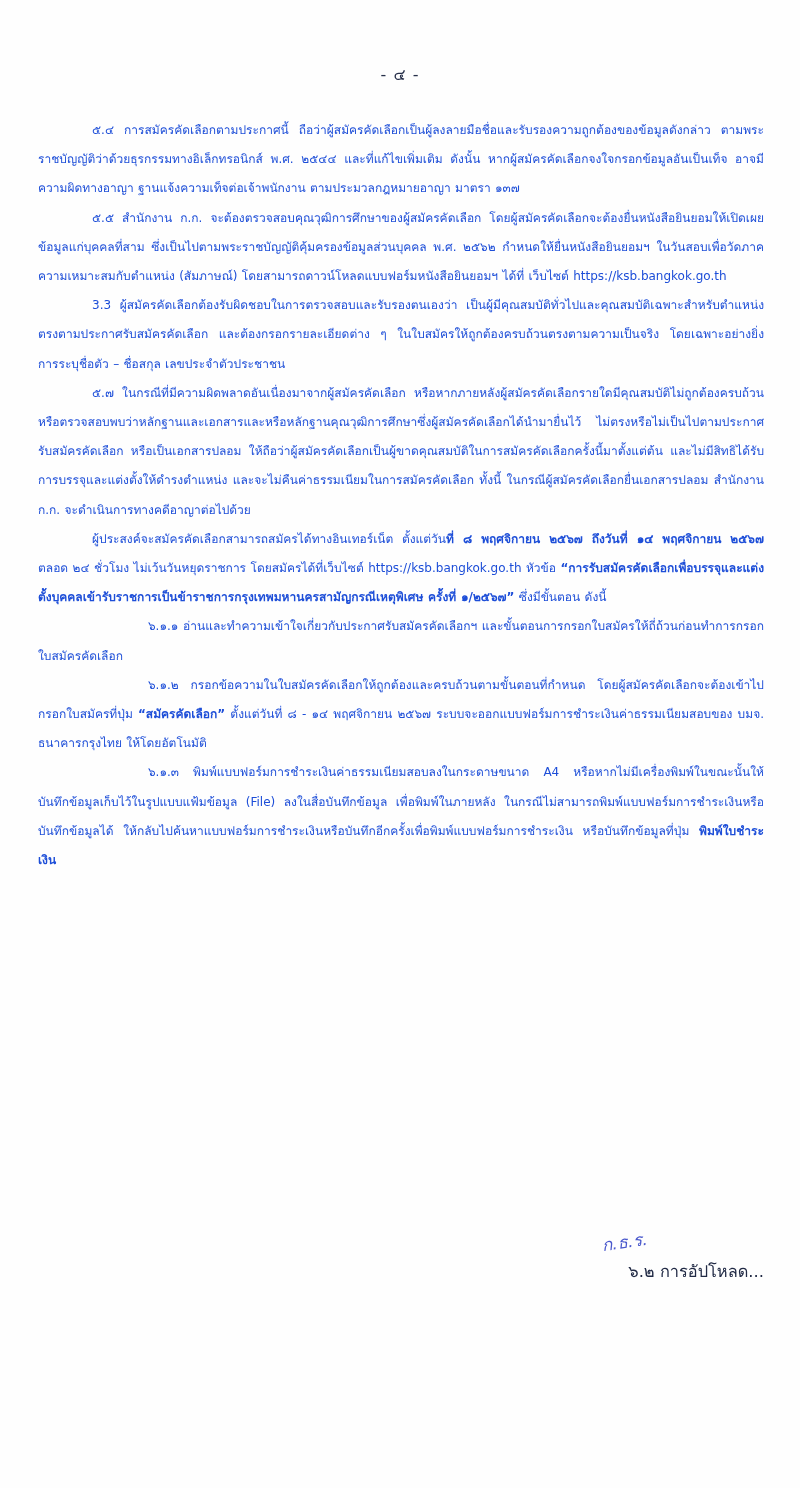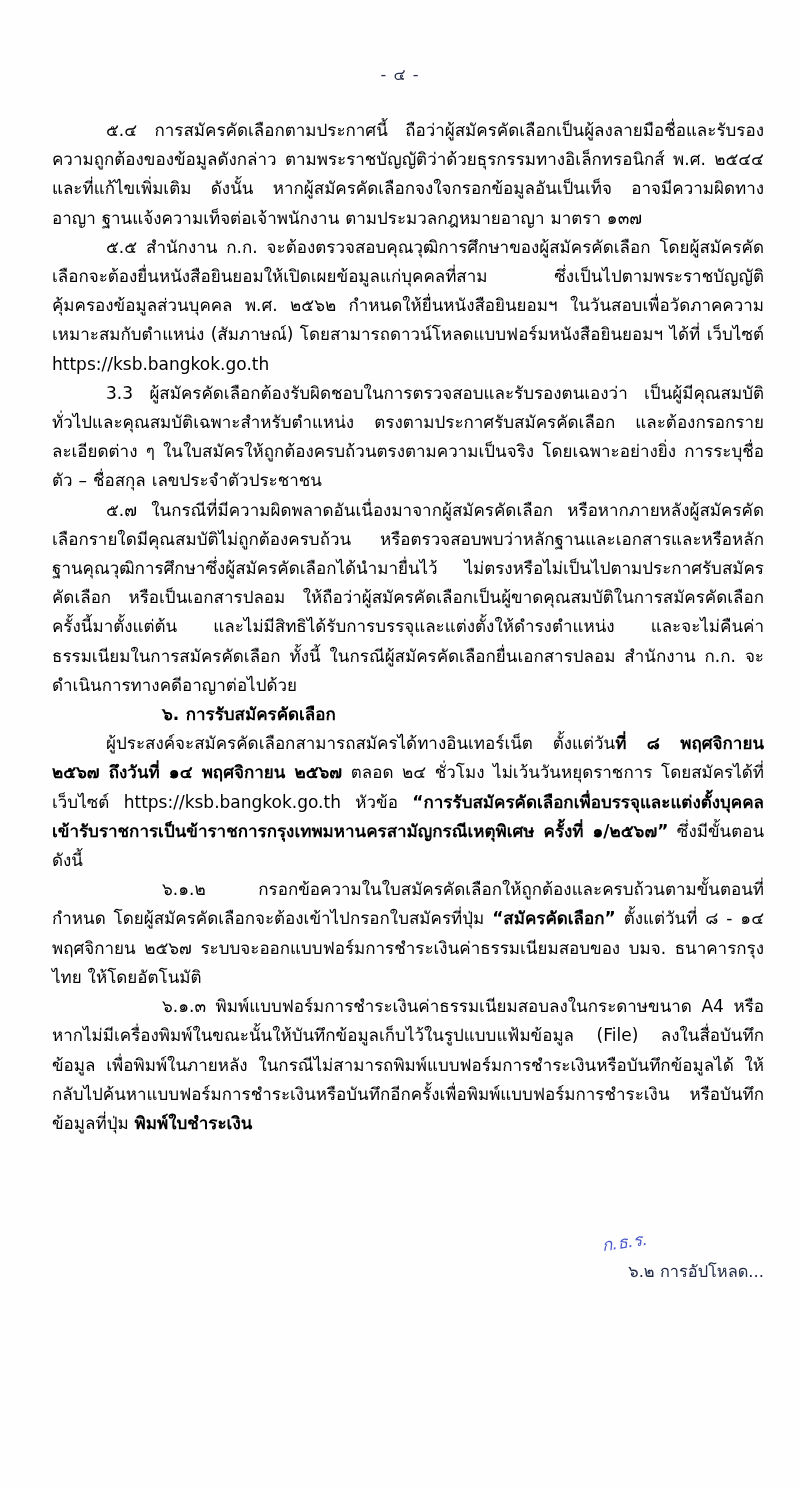--- a/index.html
+++ b/index.html
@@ -32,24 +32,24 @@
     color: #27304a;
     letter-spacing: 1px;
   }
   .body-text {
     position: absolute;
     left: 38px;
     top: 116px;
     width: 726px;
   }
   p.para {
-    margin: 0 0 0 14px;
-    font-size: 17px;
+    margin: 0 0 0 0;
+    font-size: 12px;
     line-height: 29.2px;
-    color: #000000;
+    color: #1d4ed8;
     text-align: justify;
     text-justify: inter-word;
     word-spacing: 0.5px;
   }
   p.para.indent {
     text-indent: 54px;
   }
   p.para.indent-xl {
     text-indent: 110px;
   }
@@ -105,29 +105,29 @@
     </p>
 
     <p class="para indent">
       <span>3.3 ผู้สมัครคัดเลือกต้องรับผิดชอบในการตรวจสอบและรับรองตนเองว่า เป็นผู้มีคุณสมบัติทั่วไปและคุณสมบัติเฉพาะสำหรับตำแหน่ง ตรงตามประกาศรับสมัครคัดเลือก และต้องกรอกรายละเอียดต่าง ๆ ในใบสมัครให้ถูกต้องครบถ้วนตรงตามความเป็นจริง โดยเฉพาะอย่างยิ่ง การระบุชื่อตัว – ชื่อสกุล เลขประจำตัวประชาชน</span>
     </p>
 
     <p class="para indent">
       <span>๕.๗ ในกรณีที่มีความผิดพลาดอันเนื่องมาจากผู้สมัครคัดเลือก หรือหากภายหลังผู้สมัครคัดเลือกรายใดมีคุณสมบัติไม่ถูกต้องครบถ้วน หรือตรวจสอบพบว่าหลักฐานและเอกสารและหรือหลักฐานคุณวุฒิการศึกษาซึ่งผู้สมัครคัดเลือกได้นำมายื่นไว้ ไม่ตรงหรือไม่เป็นไปตามประกาศรับสมัครคัดเลือก หรือเป็นเอกสารปลอม ให้ถือว่าผู้สมัครคัดเลือกเป็นผู้ขาดคุณสมบัติในการสมัครคัดเลือกครั้งนี้มาตั้งแต่ต้น และไม่มีสิทธิได้รับการบรรจุและแต่งตั้งให้ดำรงตำแหน่ง และจะไม่คืนค่าธรรมเนียมในการสมัครคัดเลือก ทั้งนี้ ในกรณีผู้สมัครคัดเลือกยื่นเอกสารปลอม สำนักงาน ก.ก. จะดำเนินการทางคดีอาญาต่อไปด้วย</span>
     </p>
 
-    <p class="para head">
-      <span>๖. การรับสมัครคัดเลือก</span>
-    </p>
 
     <p class="para indent">
       <span>ผู้ประสงค์จะสมัครคัดเลือกสามารถสมัครได้ทางอินเทอร์เน็ต ตั้งแต่วัน</span><span class="bold">ที่ ๘ พฤศจิกายน ๒๕๖๗ ถึงวันที่ ๑๔ พฤศจิกายน ๒๕๖๗</span><span> ตลอด ๒๔ ชั่วโมง ไม่เว้นวันหยุดราชการ โดยสมัครได้ที่เว็บไซต์ </span><span class="underline">https://ksb.bangkok.go.th</span><span> หัวข้อ </span><span class="bold">“การรับสมัครคัดเลือกเพื่อบรรจุและแต่งตั้งบุคคลเข้ารับราชการเป็นข้าราชการกรุงเทพมหานครสามัญกรณีเหตุพิเศษ ครั้งที่ ๑/๒๕๖๗”</span><span> ซึ่งมีขั้นตอน ดังนี้</span>
     </p>
 
 
+    <p class="para indent-xl">
+      <span>๖.๑.๑ อ่านและทำความเข้าใจเกี่ยวกับประกาศรับสมัครคัดเลือกฯ และขั้นตอนการกรอกใบสมัครให้ถี่ถ้วนก่อนทำการกรอกใบสมัครคัดเลือก</span>
+    </p>
 
     <p class="para indent-xl">
       <span>๖.๑.๒ กรอกข้อความในใบสมัครคัดเลือกให้ถูกต้องและครบถ้วนตามขั้นตอนที่กำหนด โดยผู้สมัครคัดเลือกจะต้องเข้าไปกรอกใบสมัครที่ปุ่ม </span><span class="bold">“สมัครคัดเลือก”</span><span> ตั้งแต่วันที่ ๘ - ๑๔ พฤศจิกายน ๒๕๖๗ ระบบจะออกแบบฟอร์มการชำระเงินค่าธรรมเนียมสอบของ บมจ. ธนาคารกรุงไทย ให้โดยอัตโนมัติ</span>
     </p>
 
     <p class="para indent-xl">
       <span>๖.๑.๓ พิมพ์แบบฟอร์มการชำระเงินค่าธรรมเนียมสอบลงในกระดาษขนาด A4 หรือหากไม่มีเครื่องพิมพ์ในขณะนั้นให้บันทึกข้อมูลเก็บไว้ในรูปแบบแฟ้มข้อมูล (File) ลงในสื่อบันทึกข้อมูล เพื่อพิมพ์ในภายหลัง ในกรณีไม่สามารถพิมพ์แบบฟอร์มการชำระเงินหรือบันทึกข้อมูลได้ ให้กลับไปค้นหาแบบฟอร์มการชำระเงินหรือบันทึกอีกครั้งเพื่อพิมพ์แบบฟอร์มการชำระเงิน หรือบันทึกข้อมูลที่ปุ่ม </span><span class="bold underline">พิมพ์ใบชำระเงิน</span>
     </p>
 
   </div>

